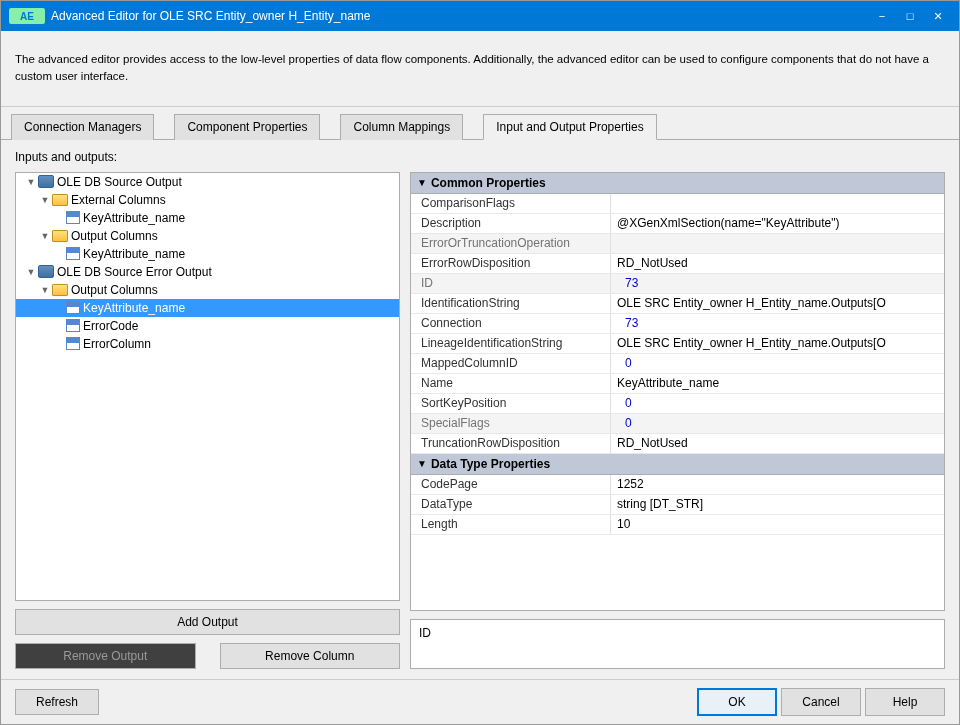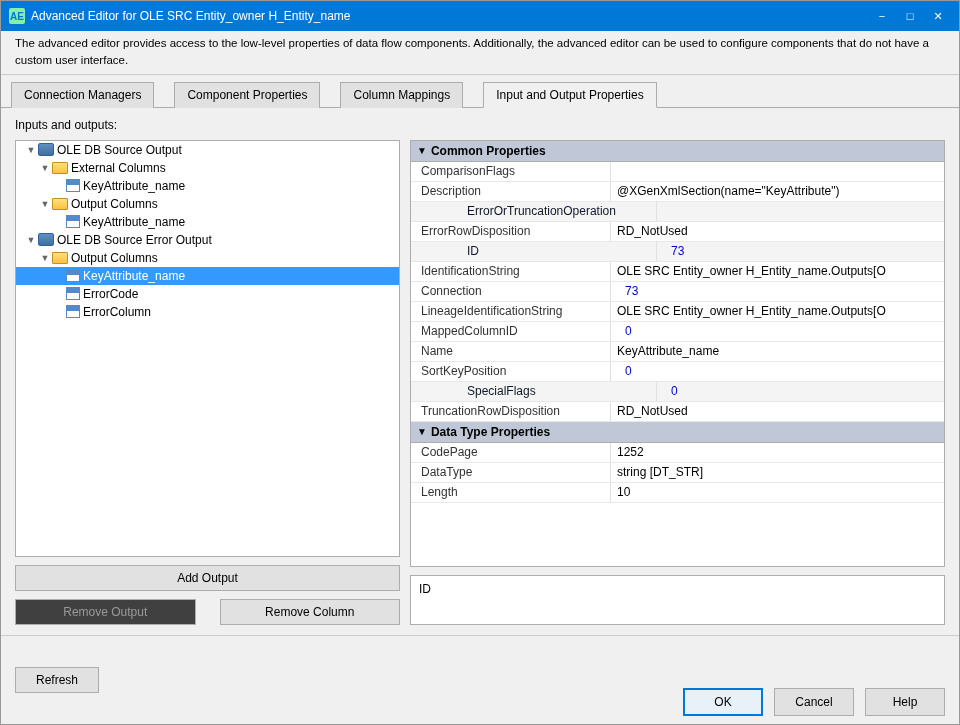--- a/index.html
+++ b/index.html
@@ -32,21 +32,21 @@
       justify-content: space-between;
       height: 30px;
       flex-shrink: 0;
     }
     .title-bar-left {
       display: flex;
       align-items: center;
       gap: 6px;
     }
     .title-icon {
-      width: 16px;
+      width: 36px;
       height: 16px;
       background: #86efac;
       border-radius: 2px;
       display: flex;
       align-items: center;
       justify-content: center;
       font-size: 10px;
       color: #0078d7;
       font-weight: bold;
     }
@@ -66,21 +66,21 @@
       color: white;
       cursor: pointer;
       display: flex;
       align-items: center;
       justify-content: center;
       font-size: 11px;
     }
 
     .info-panel {
       background: #f0f0f0;
-      padding: 4px 14px;
+      padding: 20px 14px;
       font-size: 11.5px;
       line-height: 1.5;
       border-bottom: 1px solid #ccc;
       flex-shrink: 0;
     }
 
     .tabs-bar {
       display: flex;
       padding: 6px 10px 0 10px;
       background: #f0f0f0;
@@ -225,21 +225,21 @@
 
     .prop-name {
       width: 200px;
       min-width: 200px;
       padding: 2px 10px;
       border-right: 1px solid #e0e0e0;
       color: #333;
       display: flex;
       align-items: center;
     }
-    .prop-name.greyed { color: #0f172a; margin-left: 46px; }
+    .prop-name.greyed { color: #737373; }
 
     .prop-value {
       flex: 1;
       padding: 2px 6px;
       color: #000;
       display: flex;
       align-items: center;
       overflow: hidden;
       text-overflow: ellipsis;
       white-space: nowrap;
@@ -260,21 +260,21 @@
       display: flex;
       align-items: center;
       padding: 8px 14px;
       border-top: 1px solid #ccc;
       background: #f0f0f0;
       flex-shrink: 0;
       justify-content: space-between;
     }
 
     .bottom-left { display: flex; }
-    .bottom-right { display: flex; gap: 11px; margin-top: 44px; }
+    .bottom-right { display: flex; gap: 4px; }
 
     .bottom-btn {
       padding: 5px 20px;
       background: #e1e1e1;
       border: 1px solid #adadad;
       cursor: pointer;
       font-size: 12px;
       min-width: 80px;
       text-align: center;
     }

